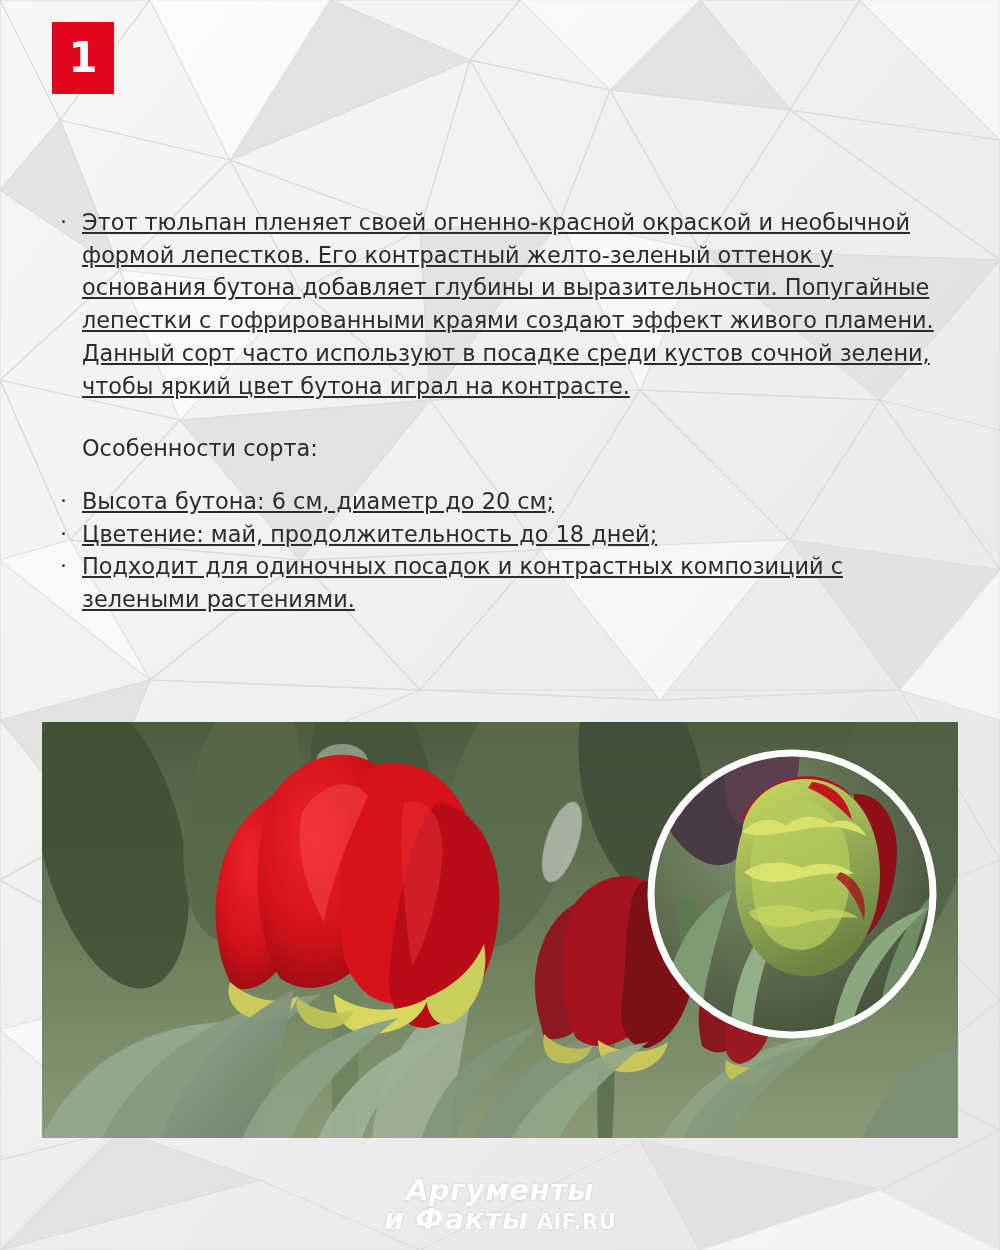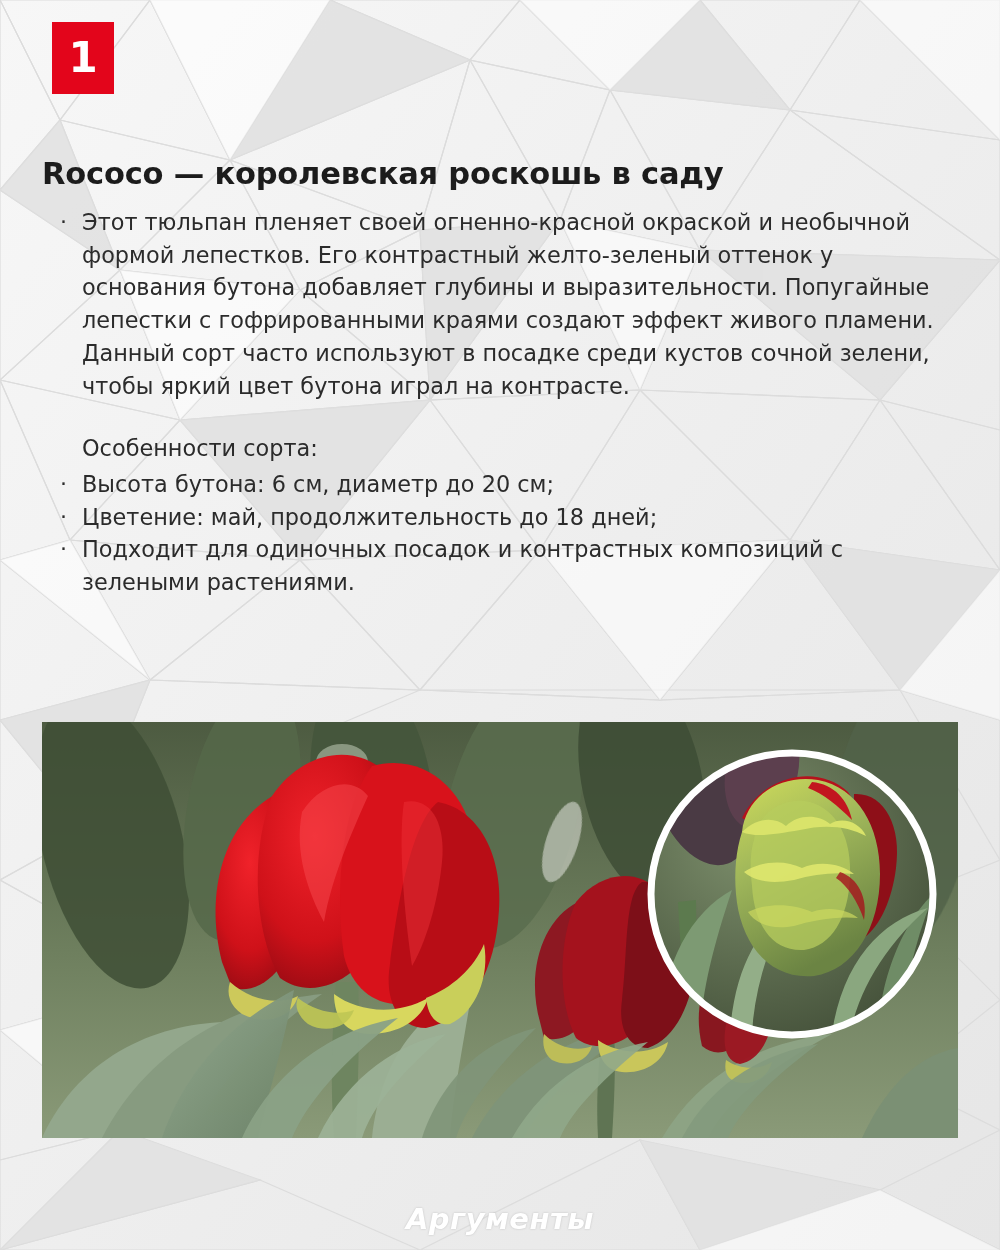--- a/index.html
+++ b/index.html
@@ -80,26 +80,27 @@
   }
   .bullet {
     width: 22px;
     flex: 0 0 22px;
     color: #2b2b2b;
     font-size: 22px;
     line-height: 1.46;
   }
   .para-text {
     flex: 1 1 auto;
+    text-decoration: underline;
   }
   .gap { height: 30px; }
 
   .sub-head {
     margin-left: 22px;
-    margin-bottom: 3px;
+    margin-bottom: 20px;
   }
   .li {
     display: flex;
     align-items: flex-start;
   }
   .li .para-text { flex: 1 1 auto; }
 
   
   .photo {
     position: absolute;
@@ -253,21 +254,20 @@
     </g>
   </svg>
 </div>
 
 <div class="page">
 
   <div class="badge">
     <span class="badge-num">1</span>
   </div>
 
-  <h1 class="title">Rococo — королевская роскошь в саду</h1>
 
   <div class="body-wrap">
 
     <div class="para">
       <span class="bullet">·</span>
       <span class="para-text">Этот тюльпан пленяет своей огненно-красной окраской и необычной формой лепестков. Его контрастный желто-зеленый оттенок у основания бутона добавляет глубины и выразительности. Попугайные лепестки с гофрированными краями создают эффект живого пламени. Данный сорт часто используют в посадке среди кустов сочной зелени, чтобы яркий цвет бутона играл на контрасте.</span>
     </div>
 
     <div class="gap"></div>
 
@@ -413,15 +413,19 @@
           <path d="M770,60 C792,62 806,78 810,98 C796,84 782,72 766,66 Z" fill="#c2161f"></path>
           <path d="M798,150 C816,156 826,176 822,198 C816,180 806,164 794,156 Z" fill="#a5131c" opacity="0.8"></path>
         </g>
         <circle cx="750" cy="172" r="141" fill="none" stroke="#ffffff" stroke-width="7"></circle>
       </g>
     </svg>
   </div>
 
   <div class="logo">
     <div class="logo-line1">Аргументы</div>
+    <div class="logo-line2">
+      <span>и Факты</span>
+      <span class="logo-dom">AIF.RU</span>
+    </div>
   </div>
 
 </div>
 
 </body></html>

